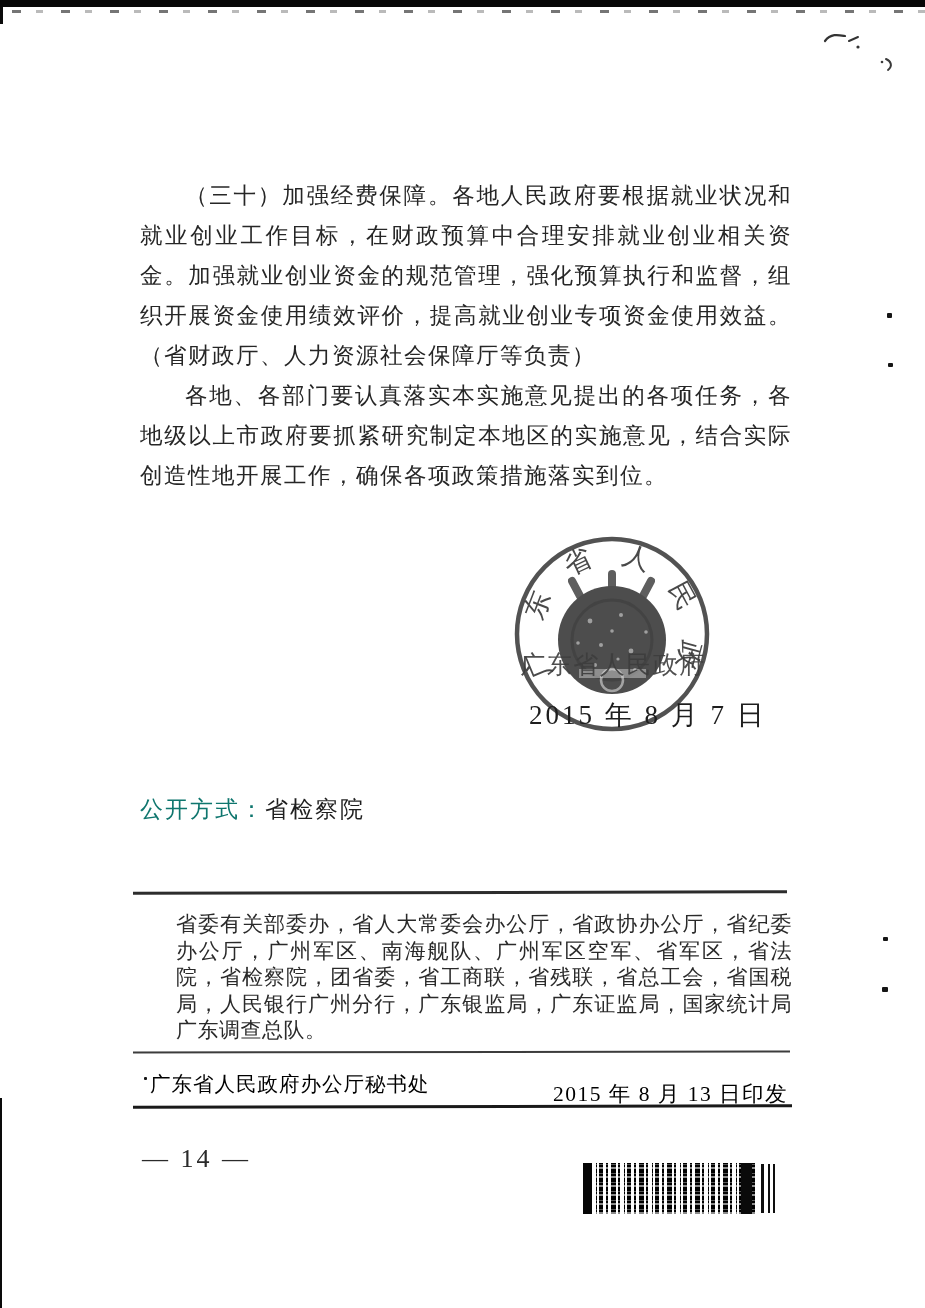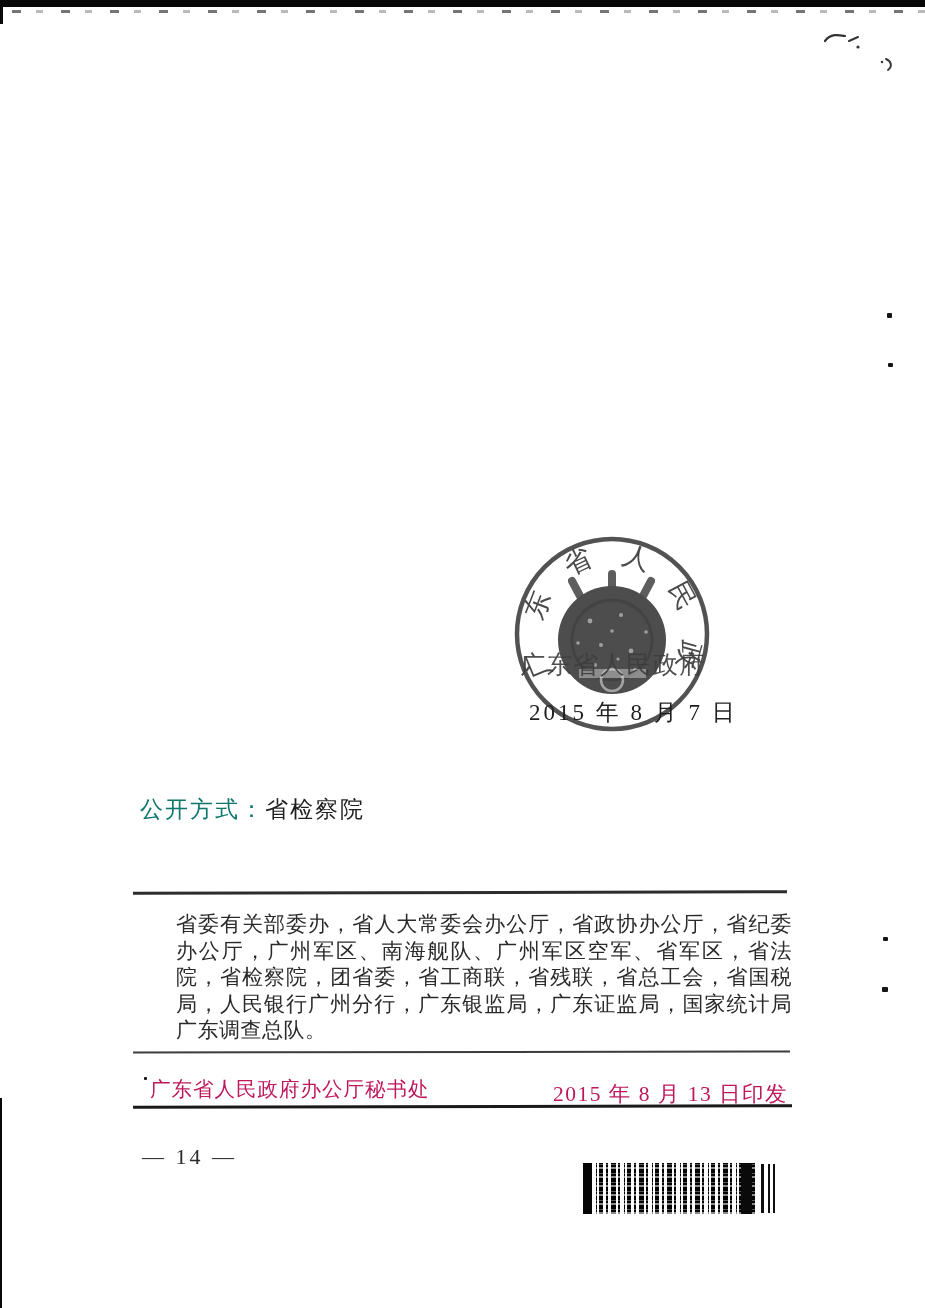--- a/index.html
+++ b/index.html
@@ -24,42 +24,42 @@
   .body-text{
     position:absolute;left:140px;top:176px;width:652px;
     font-size:22.5px;line-height:40px;letter-spacing:1.5px;
     text-align:justify;text-justify:inter-character;color:#262626;
   }
   .body-text p{margin:0;text-indent:2em;}
   
   .seal-svg{position:absolute;left:500px;top:527px;width:225px;height:210px;}
   .seal-date{
     position:absolute;left:529px;top:697px;
-    font-size:23px;letter-spacing:3px;color:#1e1e1e;white-space:nowrap;
+    font-size:27px;letter-spacing:3px;color:#1e1e1e;white-space:nowrap;
   }
   
   .disclosure{position:absolute;left:140px;top:794px;font-size:23px;letter-spacing:2px;color:#1f1f1f;}
   .disclosure .lab{font-weight:normal;color:#0f766e;}
   
   .sep{position:absolute;background:#2c2c2c;}
   .sep1{left:133px;top:891px;width:654px;height:3px;transform:rotate(-.12deg);}
   .sep2{left:133px;top:1051px;width:657px;height:2px;background:#3c3c3c;transform:rotate(-.08deg);}
   .sep3{left:133px;top:1105px;width:659px;height:3px;background:#191919;transform:rotate(-.15deg);}
   
   .cc{position:absolute;left:152px;top:911px;width:640px;display:flex;
       font-size:21px;line-height:26.5px;color:#2a2a2a;}
   .cc .cc-label{flex:0 0 68px;letter-spacing:1px;}
   .cc .cc-text{flex:1;text-align:justify;text-justify:inter-character;letter-spacing:.5px;margin-left:24px;}
   
   .footer-row{position:absolute;left:150px;top:1070px;width:638px;
-      display:flex;justify-content:space-between;align-items:center;color:#be185d;}
+      display:flex;justify-content:space-between;align-items:flex-start;color:#000000;}
   .footer-issuer{font-size:20.5px;letter-spacing:1px;}
   .footer-date{font-size:21.5px;letter-spacing:1.5px;margin-top:9px;}
   
-  .page-num{position:absolute;left:142px;top:1144px;font-size:22px;letter-spacing:3px;color:#2a2a2a;}
+  .page-num{position:absolute;left:142px;top:1144px;font-size:26px;letter-spacing:3px;color:#2a2a2a;}
   
   .barcode{position:absolute;left:583px;top:1163px;width:195px;height:51px;}
   .bc-main{position:absolute;left:0;top:0;width:172px;height:51px;background-color:#fff;
     background-image:
       repeating-linear-gradient(0deg,rgba(255,255,255,.55) 0 2px,rgba(255,255,255,0) 2px 4px,rgba(255,255,255,.35) 4px 5px,rgba(255,255,255,0) 5px 9px),
       repeating-linear-gradient(90deg,#000 0 5px,#fff 5px 7px,#000 7px 9px,#fff 9px 13px,#000 13px 14px,#fff 14px 16px,#000 16px 20px,#fff 20px 23px,#000 23px 25px,#fff 25px 28px);}
   .bc-quiet-left{position:absolute;left:0;top:0;width:9px;height:51px;background:#050505;}
   .bc-quiet-right{position:absolute;left:158px;top:0;width:11px;height:51px;background:#0a0a0a;}
   .bc-line{position:absolute;top:1px;background:#0e0e0e;height:49px;}
   .bc-l1{left:178px;width:3px;}
@@ -85,20 +85,24 @@
     <path d="M8,5 c5,2 7,7 2,11" stroke="#3a3a3a" stroke-width="2" fill="none" stroke-linecap="round"></path>
     <circle cx="4" cy="8" r="1.3" fill="#3a3a3a"></circle>
   </svg>
 
   <div class="speck" style="left:887px;top:313px;width:5px;height:5px;"></div>
   <div class="speck" style="left:888px;top:363px;width:5px;height:4px;"></div>
   <div class="speck" style="left:883px;top:937px;width:5px;height:4px;"></div>
   <div class="speck" style="left:882px;top:987px;width:6px;height:5px;"></div>
   <div class="speck" style="left:144px;top:1077px;width:3px;height:3px;"></div>
 
+  <div class="body-text">
+    <p>（三十）加强经费保障。各地人民政府要根据就业状况和就业创业工作目标，在财政预算中合理安排就业创业相关资金。加强就业创业资金的规范管理，强化预算执行和监督，组织开展资金使用绩效评价，提高就业创业专项资金使用效益。（省财政厅、人力资源社会保障厅等负责）</p>
+    <p>各地、各部门要认真落实本实施意见提出的各项任务，各地级以上市政府要抓紧研究制定本地区的实施意见，结合实际创造性地开展工作，确保各项政策措施落实到位。</p>
+  </div>
 
   <svg class="seal-svg" viewBox="0 0 225 210">
 
     <circle cx="112" cy="107" r="95" fill="none" stroke="#3a3a3a" stroke-width="4.5" opacity=".88"></circle>
 
     <g stroke="#4d4d4d" stroke-width="8" stroke-linecap="round" opacity=".9">
       <line x1="80" y1="69" x2="72" y2="54"></line>
       <line x1="112" y1="61" x2="112" y2="47"></line>
       <line x1="143" y1="69" x2="151" y2="54"></line>
     </g>

